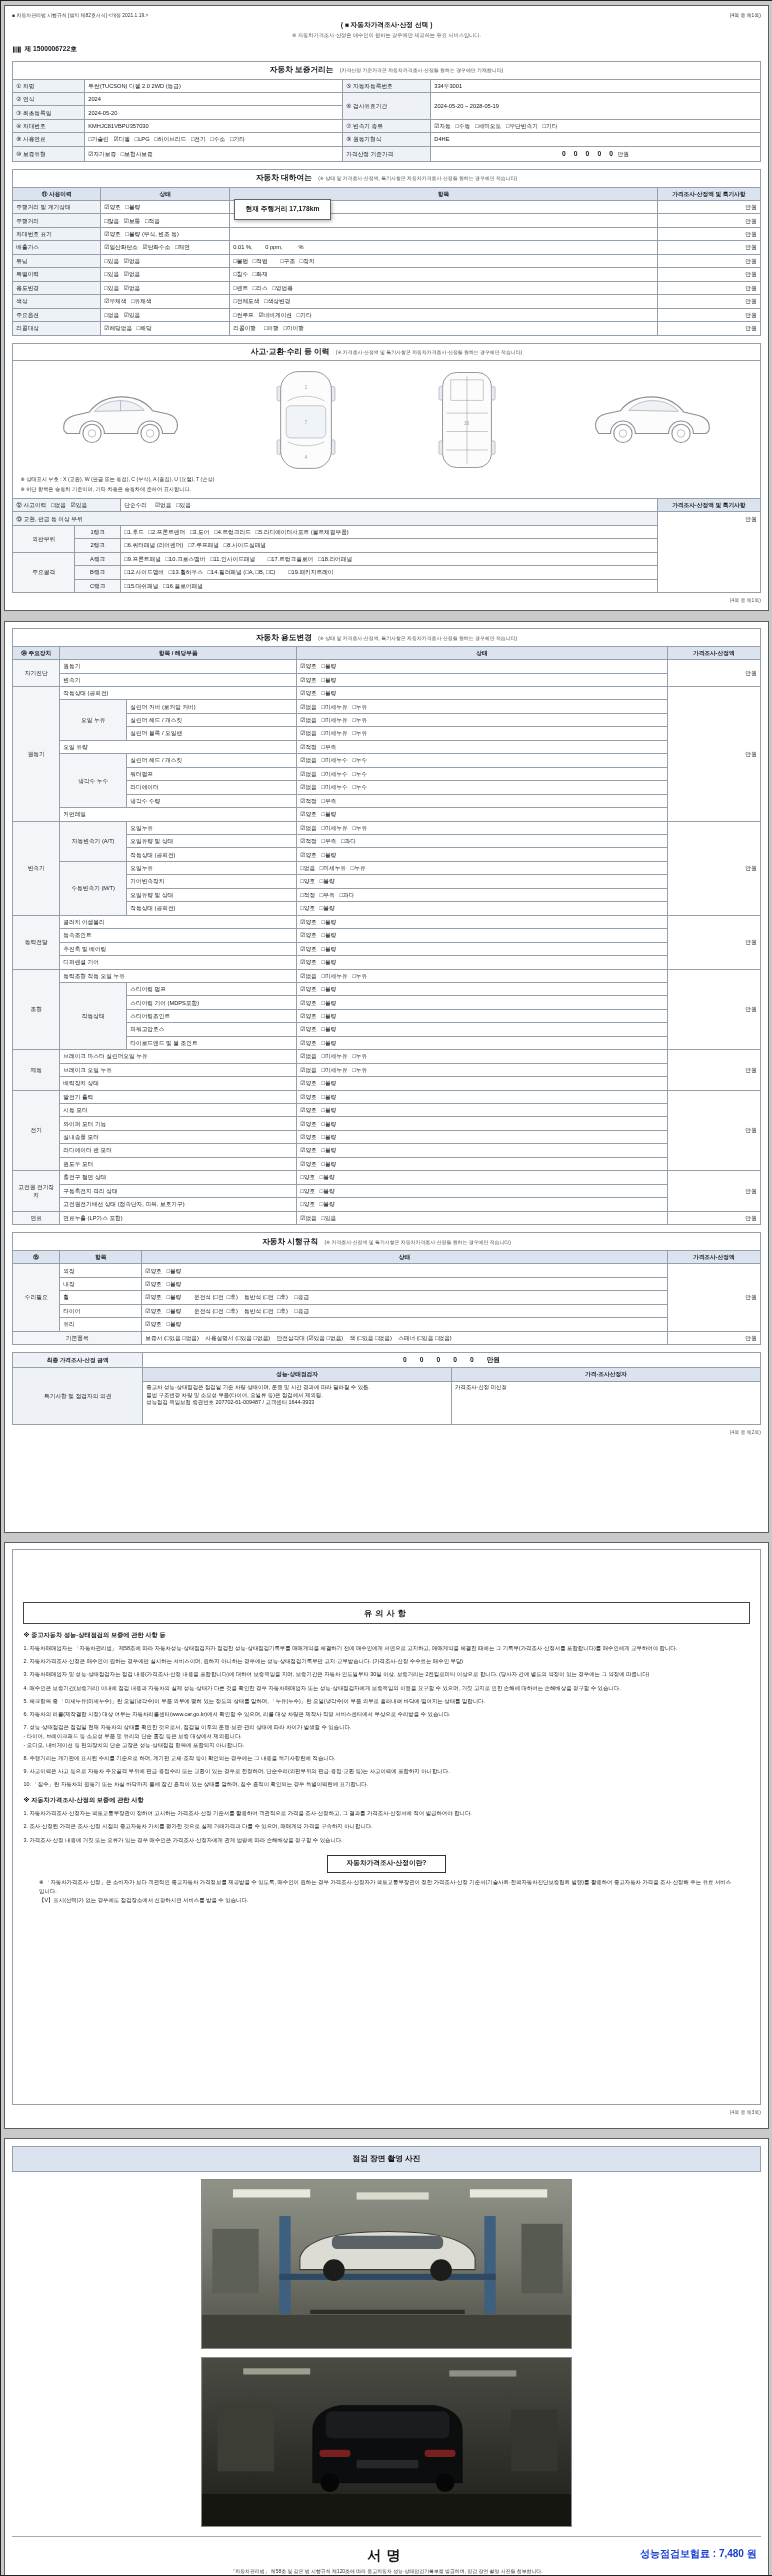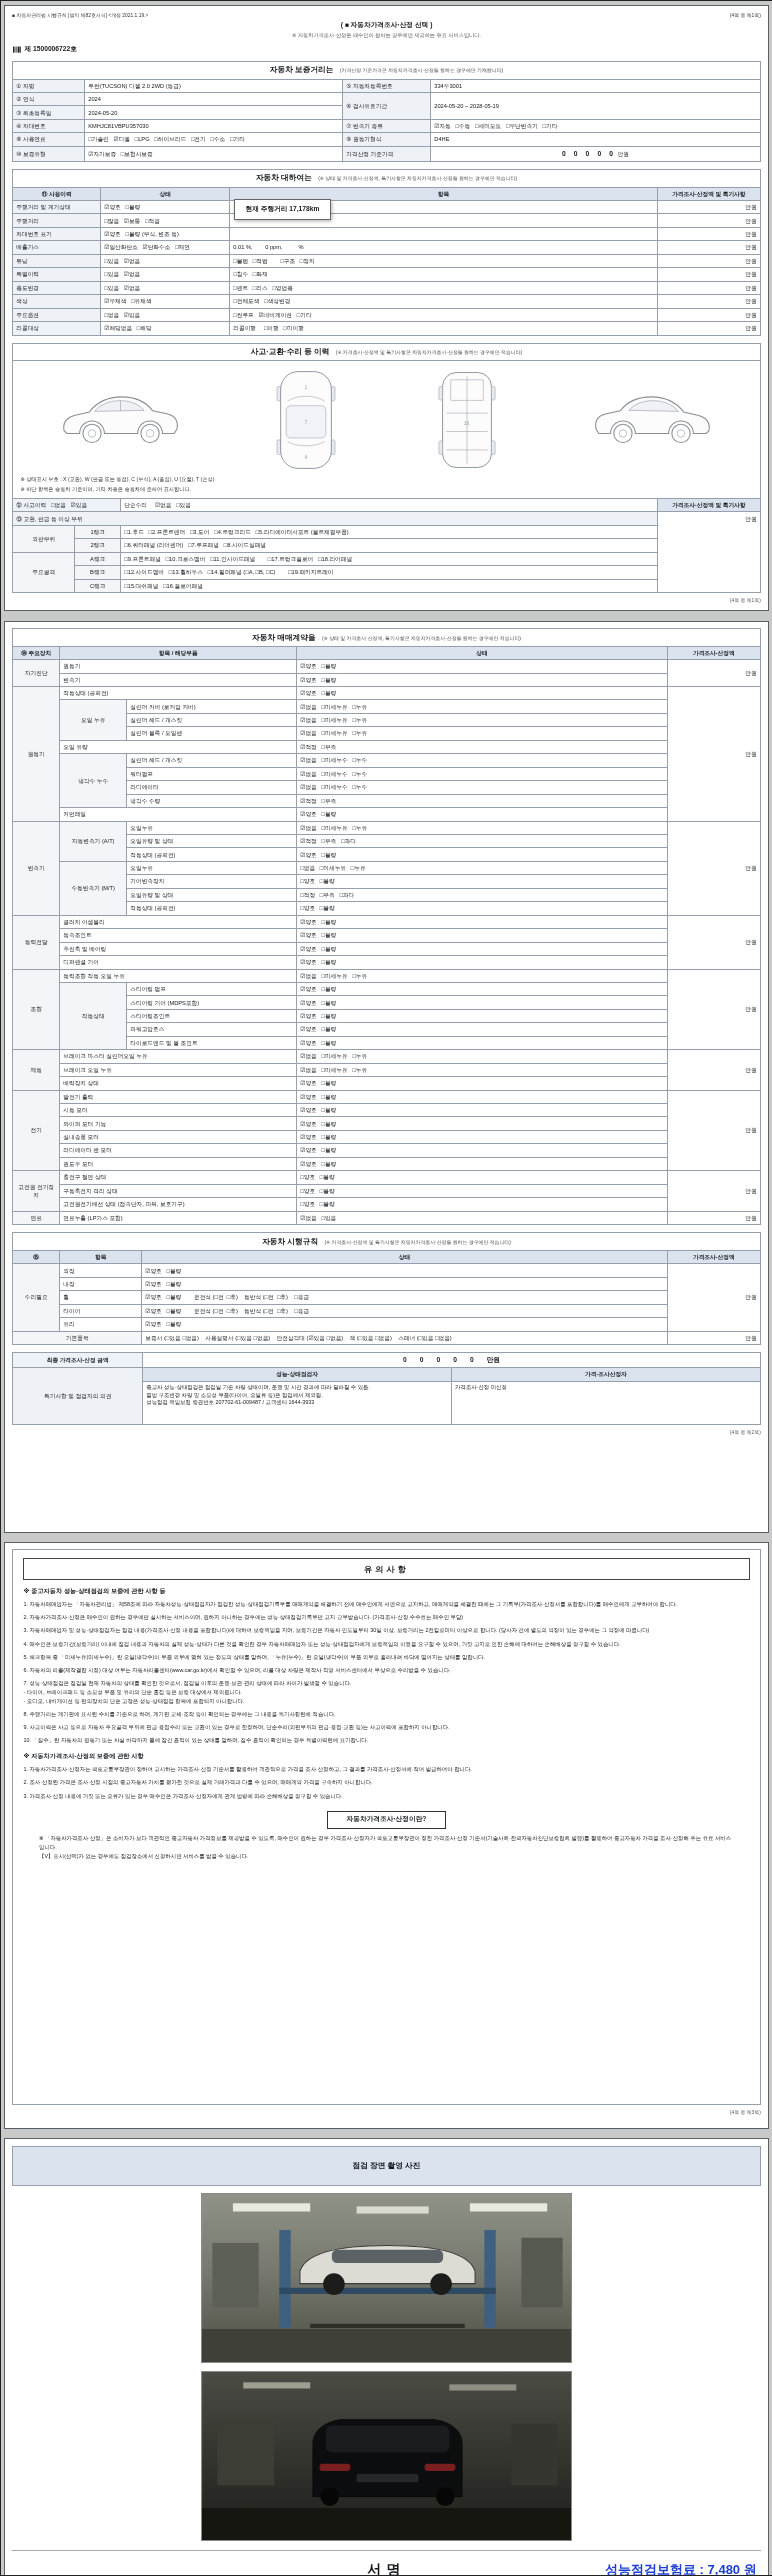--- a/index.html
+++ b/index.html
@@ -37,30 +37,30 @@
   .stitle .note{font-size:4.9px;font-weight:normal;color:#444;margin-left:4.1px;}
   .rel{position:relative;}
   .popup{position:absolute;left:222px;top:12.4px;background:#fff;border:0.8px solid #666;box-shadow:1px 1.5px 3.6px rgba(0,0,0,.3);padding:5.2px 10.3px;font-size:6.7px;font-weight:bold;z-index:5;}
   .diag-box{border:0.5px solid var(--line);border-bottom:none;padding:5.2px 3.1px 2.1px 3.1px;}
   .diag-row{display:flex;justify-content:space-around;align-items:center;}
   .legend{font-size:5.2px;color:#333;margin:3.1px 2.1px 3.1px 4.1px;}
   .pgmark{text-align:right;font-size:4.9px;color:#555;margin-top:4.1px;}
   .final-val{font-weight:bold;letter-spacing:3.1px;text-align:center;font-size:6.7px;}
   .op{white-space:pre-line;vertical-align:top;height:43px;font-size:5.4px;color:#222;}
   .notice-box{border:0.5px solid var(--line);padding:8.2px 10.3px;min-height:556px;}
-  .notice-title{border:0.5px solid #444;text-align:center;font-size:8.2px;font-weight:bold;padding:4.1px;background:#fff;margin-bottom:7.2px;letter-spacing:3.1px;}
+  .notice-title{border:0.5px solid #444;text-align:center;font-size:8.2px;font-weight:bold;padding:4.1px;background:#fff;margin-bottom:7.2px;letter-spacing:3.1px;margin-top:44px;}
   .notice-sec-title{font-size:6.2px;font-weight:bold;margin:7.2px 0 4.1px 0;}
   .note-item{font-size:5.4px;line-height:1.6;margin-bottom:4.6px;white-space:pre-line;color:#222;}
   .qbox-title{display:block;margin:10.3px auto 5.2px auto;border:0.5px solid #333;padding:3.6px 18.5px;width:fit-content;font-weight:bold;font-size:6.7px;background:#fff;}
   .qbox-text{font-size:5.4px;line-height:1.65;margin:0 15.5px;white-space:pre-line;color:#222;}
-  .photo-title{border:0.5px solid var(--line);background:var(--hdr);text-align:center;font-weight:bold;font-size:7.7px;padding:14px;margin-bottom:7.2px;}
+  .photo-title{border:0.5px solid var(--line);background:var(--hdr);text-align:center;font-weight:bold;font-size:7.7px;padding:7px;margin-bottom:7.2px;}
   .photo{width:371px;height:170px;margin:0 auto 8.2px auto;border:0.5px solid #8a8a8a;overflow:hidden;}
   .sign-row{position:relative;height:29px;margin-top:9.3px;border-top:0.5px solid #aaa;}
   .sign-label{position:absolute;left:50%;top:9.3px;transform:translateX(-50%);font-size:14px;font-weight:bold;letter-spacing:5.2px;}
-  .premium{position:absolute;right:4.1px;top:9.3px;color:var(--blue);font-weight:bold;font-size:13px;}
+  .premium{position:absolute;right:4.1px;top:9.3px;color:var(--blue);font-weight:bold;font-size:10px;}
   .footer-line{text-align:center;font-size:4.9px;color:#333;margin-top:3.1px;}
   svg .ln{stroke:#8a8f98;fill:none;}
   svg text{font-family:"Liberation Sans","DejaVu Sans",sans-serif;}
 </style>
 </head>
 <body>
 
 <div class="canvas">
 
   <div class="page page1">
@@ -307,21 +307,21 @@
             <td class="G">C랭크</td>
             <td>□15.대쉬패널   □16.플로어패널</td>
           </tr>
     </tbody>
       </table>
     <div class="pgmark">(4쪽 중 제1쪽)</div>
   </div>
 
   <div class="page page2">
     <div class="stitle" style="margin-top:0">
-      <span class="ttl">자동차 매매계약을</span>
+      <span class="ttl">자동차 용도변경</span>
       <span class="note">(※ 상태 및 가격조사·산정액, 특기사항은 자동차가격조사·산정을 원하는 경우에만 적습니다)</span>
     </div>
     <table class="t">
       <colgroup>
           <col style="width:47px">
           <col style="width:67px">
           <col style="width:170px">
           <col>
           <col style="width:93px">
         </colgroup>

